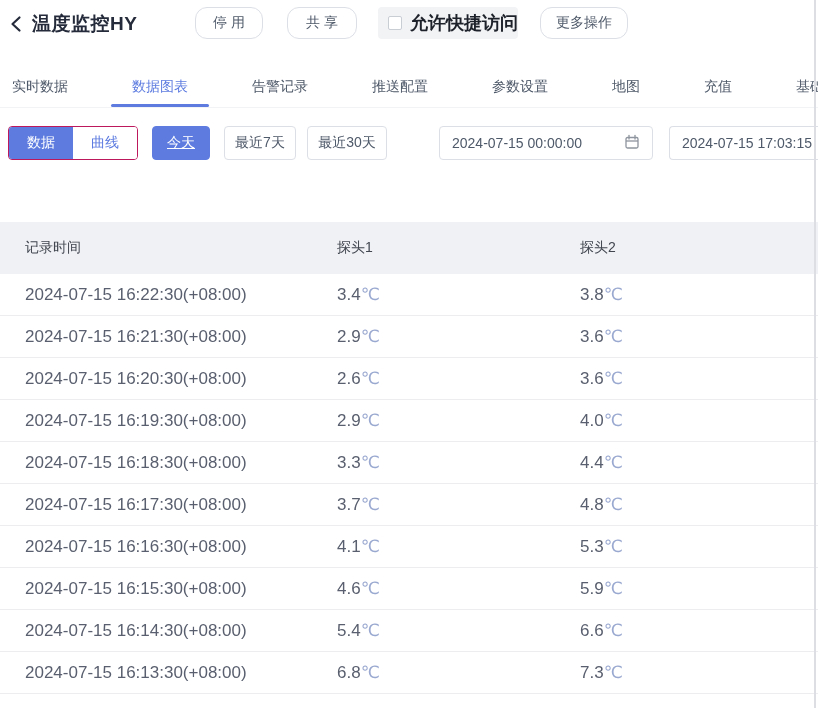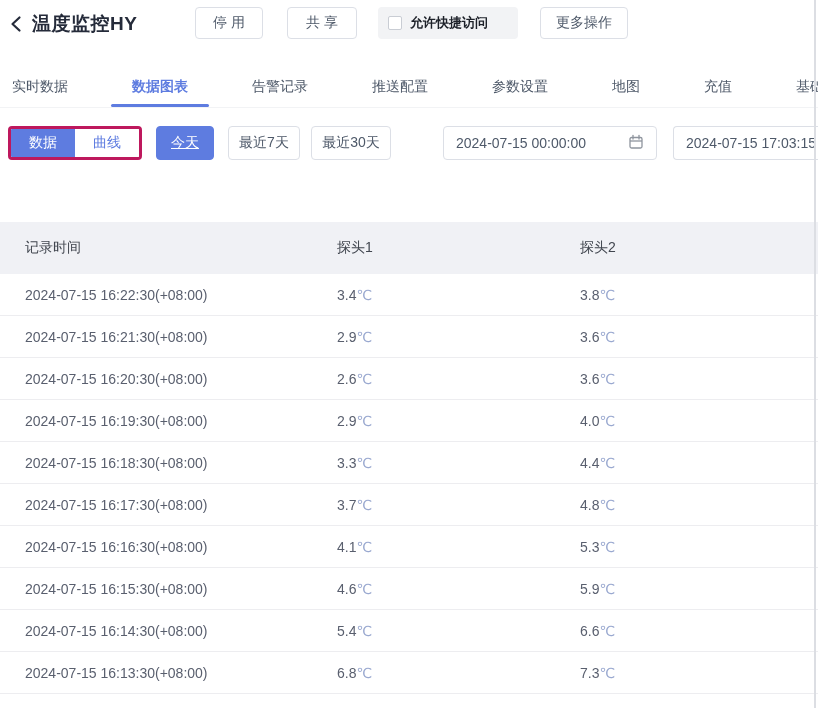--- a/index.html
+++ b/index.html
@@ -7,52 +7,52 @@
   .app {
     position:relative; width:818px; height:708px; background:#fff;
     font-family:"Liberation Sans","DejaVu Sans",sans-serif; overflow:hidden;
   }
   
   .hdr { position:absolute; top:7px; left:8px; right:0; height:34px; }
   .back { position:absolute; left:0; top:8px; width:18px; height:18px; cursor:pointer; }
   .title { position:absolute; left:24px; top:4px; font-size:19px; font-weight:bold; color:#252b3a; letter-spacing:0.5px; }
   .btn {
     position:absolute; top:0; height:32px; background:#fff; border:1px solid #dcdfe6;
-    border-radius:4px; font-size:14px; color:#4e5969; font-family:inherit; cursor:pointer;
+    border-radius:12px; font-size:14px; color:#4e5969; font-family:inherit; cursor:pointer;
     display:flex; align-items:center; justify-content:center;
   }
   .btn-disable { left:187px; width:68px; }
   .btn-share   { left:279px; width:70px; }
   .btn-more    { left:532px; width:88px; }
   .qa {
     position:absolute; left:370px; top:0; width:140px; height:32px; background:#f2f3f5;
     border-radius:4px; display:flex; align-items:center; padding:0 10px; cursor:pointer;
   }
   .qa .cb {
     width:14px; height:14px; background:#fff; border:1px solid #c9cdd4; border-radius:2px;
     margin-right:8px; flex:0 0 auto;
   }
-  .qa .qa-label { font-size:13px; font-weight:bold; color:#1d2129; white-space:nowrap;text-align:center; }
+  .qa .qa-label { font-size:18px; font-weight:bold; color:#1d2129; white-space:nowrap;text-align:center; }
   
   .tabs {
     position:absolute; top:66px; left:0; width:818px; height:42px;
     display:flex; gap:64px; padding-left:12px; border-bottom:1px solid #f2f3f5;
   }
   .tab {
     position:relative; font-size:14px; color:#4e5969; line-height:40px;
     white-space:nowrap; cursor:pointer; flex:0 0 auto;
   }
-  .tab.active { color:#5e7ce0;font-weight:bold; }
+  .tab.active { color:#5e7ce0; }
   .tab.active::after {
     content:""; position:absolute; left:-21px; right:-21px; bottom:0; height:3px;
     background:#5e7ce0; border-radius:2px;
   }
   
   .filters { position:absolute; top:126px; left:8px; height:34px; display:flex; align-items:stretch; }
-  .seg { display:flex; border:3px solid #be185d; border-radius:4px; overflow:hidden; }
+  .seg { display:flex; border:1px solid #be185d; border-radius:4px; overflow:hidden; }
   .seg-btn { width:64px; font-size:14px; border:none; cursor:pointer; font-family:inherit; }
   .seg-btn.on  { background:#5e7ce0; color:#fff; }
   .seg-btn.off { background:#fff; color:#5e7ce0; }
   .fbtn {
     height:34px; border-radius:4px; font-size:14px; font-family:inherit; cursor:pointer;
     display:flex; align-items:center; justify-content:center; border:1px solid #dcdfe6;
     background:#fff; color:#4e5969;
   }
   .fbtn.primary { background:#5e7ce0; border-color:#5e7ce0; color:#fff;text-decoration:underline; }
   .f-today { margin-left:14px; width:58px; }
@@ -67,21 +67,21 @@
   .dt-end   { margin-left:16px; width:172px; border-right:none; border-radius:4px 0 0 4px; }
   .dt .cal { margin-left:auto; flex:0 0 auto; }
   
   .table { position:absolute; top:222px; left:0; width:818px; }
   .thead {
     height:52px; background:#f0f1f5; display:flex; align-items:center;
     font-size:14px; color:#41464f;
   }
   .tr {
     height:42px; display:flex; align-items:center; border-bottom:1px solid #ededf0;
-    font-size:14px; color:#595f6e; background:#fff;
+    font-size:17px; color:#595f6e; background:#fff;
   }
   .c1 { flex:0 0 312px; padding-left:25px; }
   .c2 { flex:0 0 243px; padding-left:25px; }
   .c3 { flex:1 1 auto;  padding-left:25px; }
   .unit { color:#9aa9d0; }
   
   .edge-line { position:absolute; top:0; right:2px; width:2px; height:708px; background:#dcdee3; }
 </style>
 </head>
 <body>

